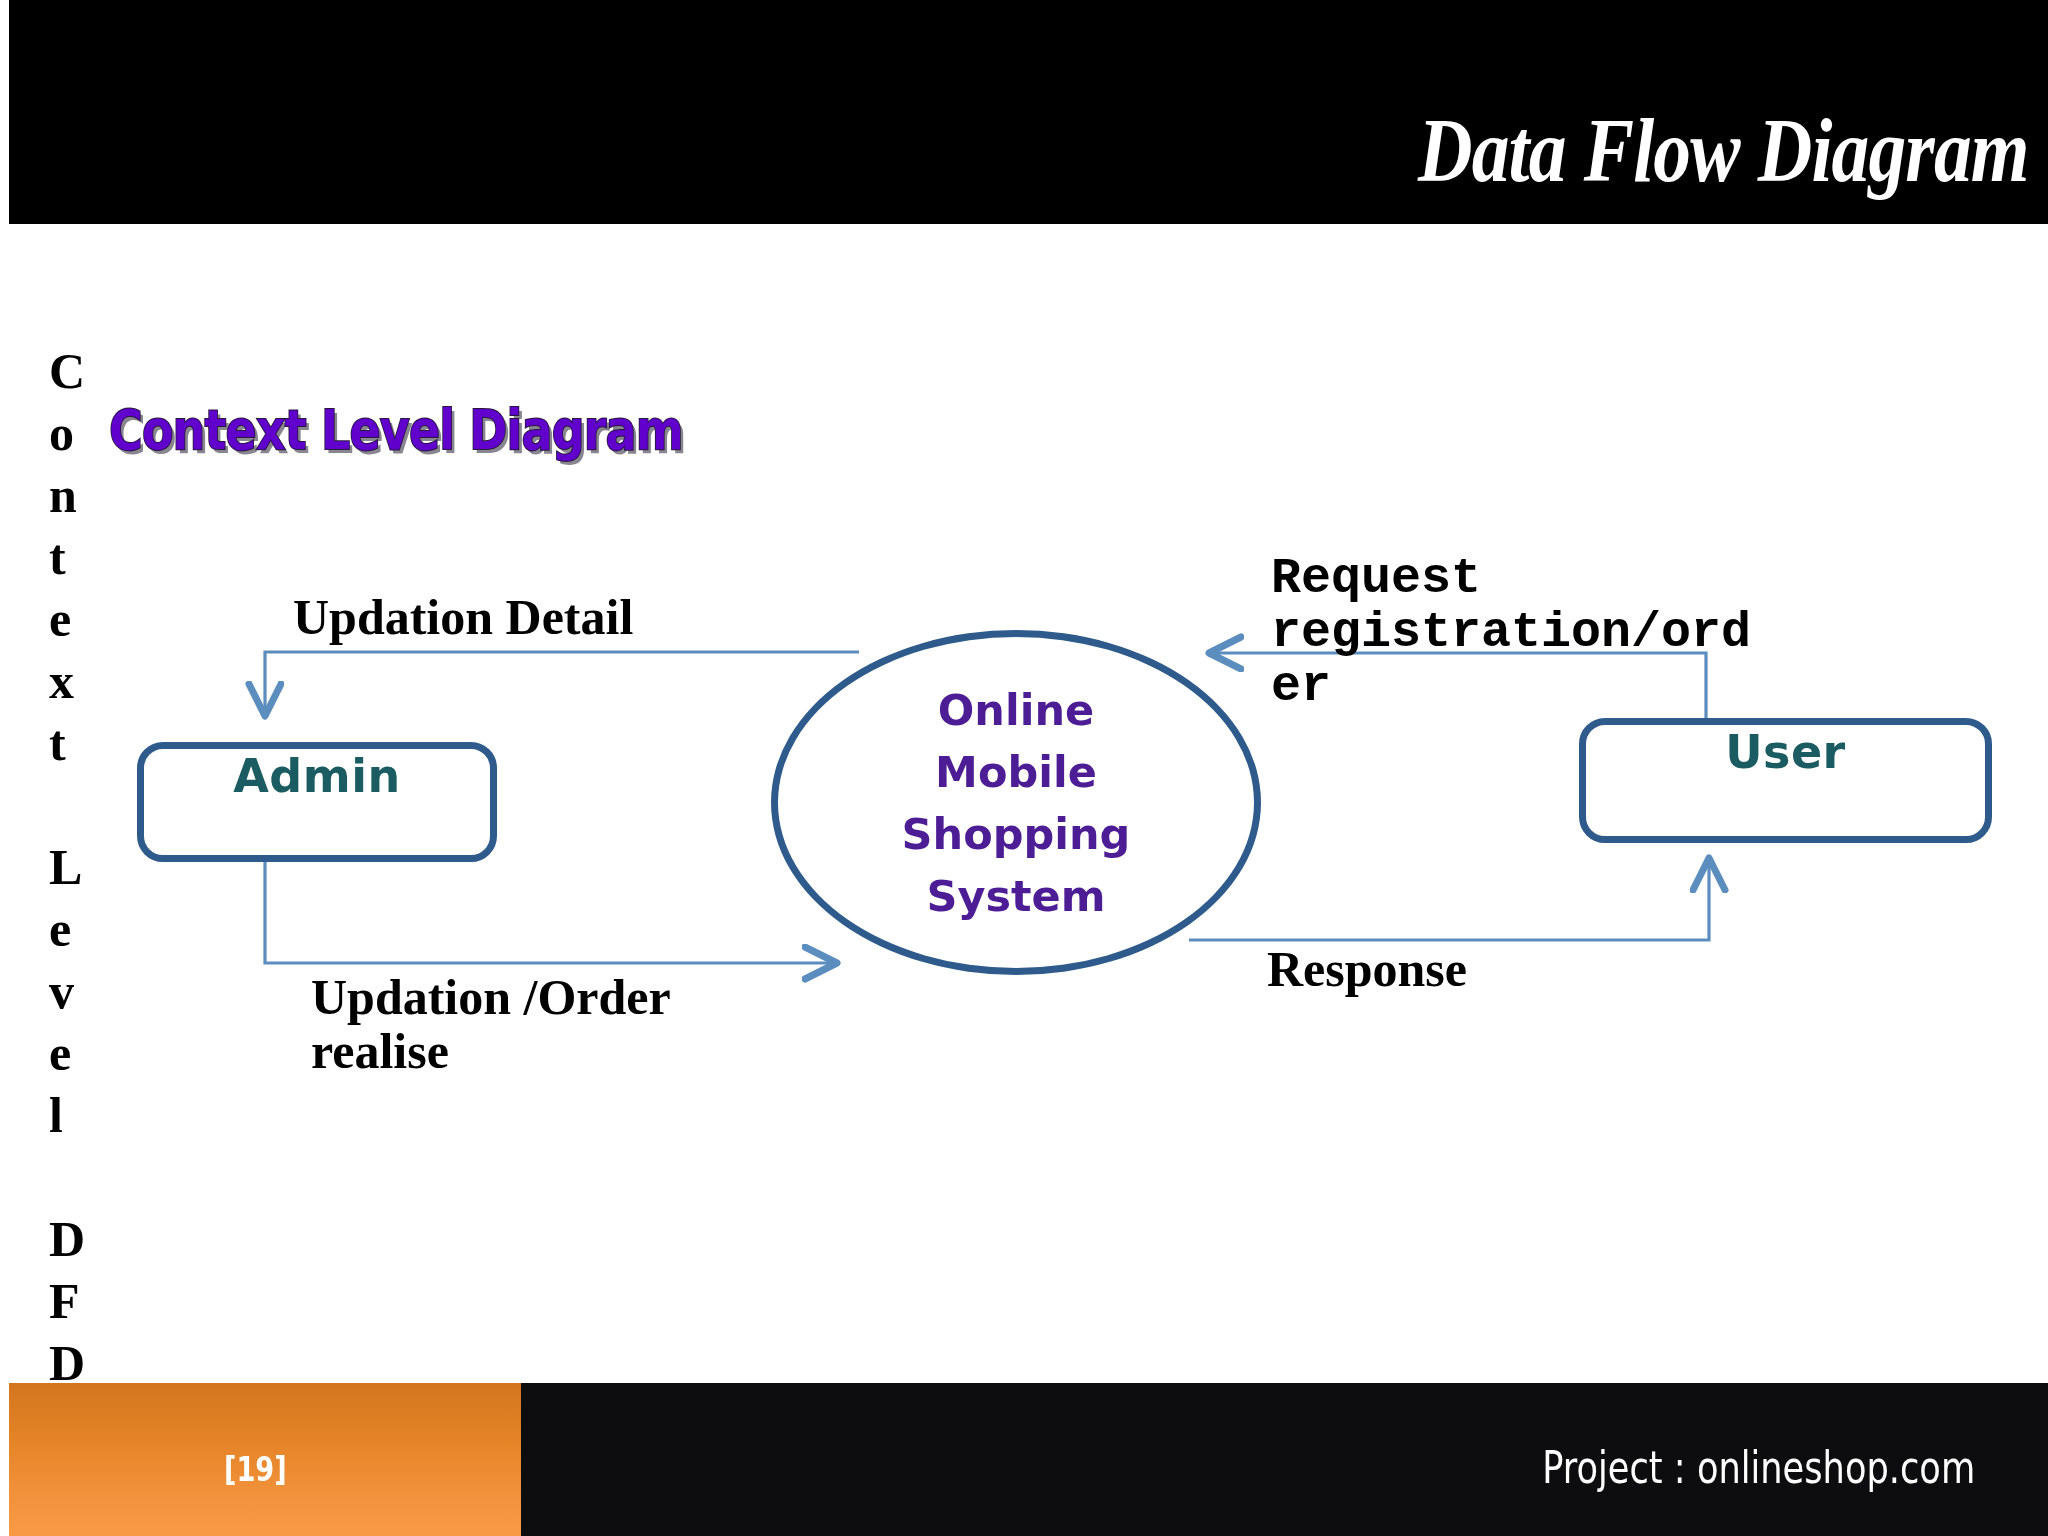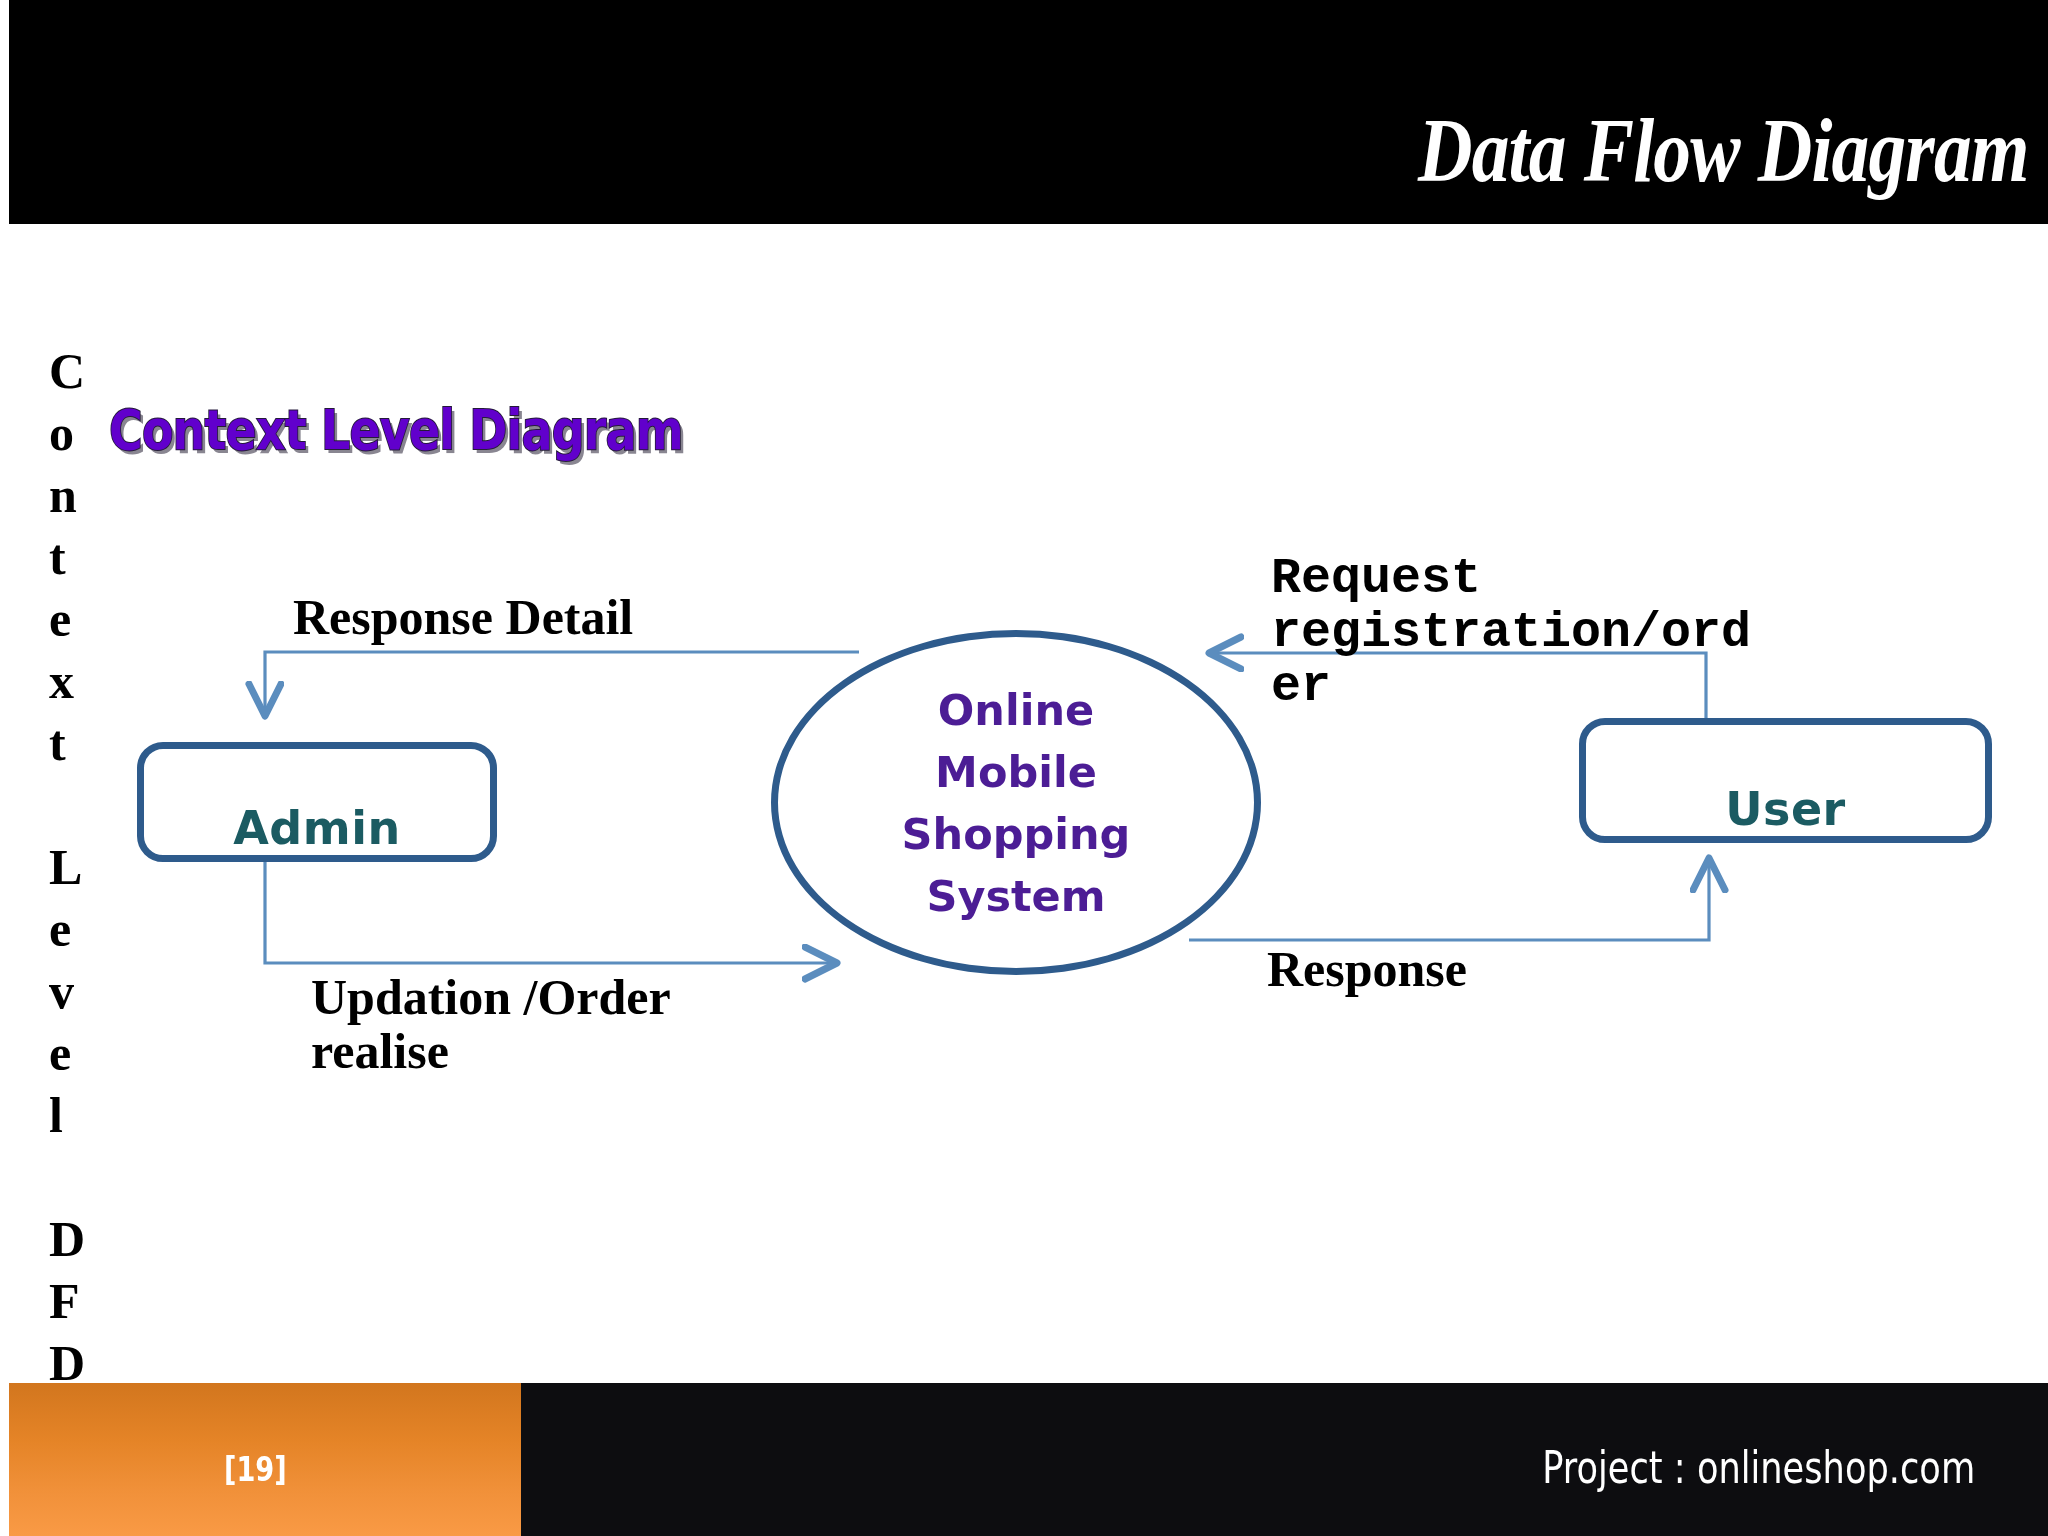--- a/index.html
+++ b/index.html
@@ -93,21 +93,21 @@
   }
 
   
   .entity-box {
     position: absolute;
     border: 7px solid #2E5B8C;
     border-radius: 26px;
     background: #ffffff;
     box-sizing: border-box;
     display: flex;
-    align-items: flex-end;
+    align-items: flex-start;
     justify-content: center;
   }
   .entity-label {
     font-family: "DejaVu Sans", sans-serif;
     font-weight: bold;
     font-size: 46px;
     color: #1B5B62;
     letter-spacing: 0.5px;
   }
   #admin-box  { left: 128px;  top: 742px; width: 360px; height: 120px; }
@@ -269,21 +269,21 @@
   </div>
 
   <div id="admin-box" class="entity-box">
     <span class="entity-label">Admin</span>
   </div>
 
   <div id="user-box" class="entity-box">
     <span class="entity-label">User</span>
   </div>
 
-  <div id="label-requested-detail" class="flow-label">Response Detail</div>
+  <div id="label-requested-detail" class="flow-label">Updation Detail</div>
 
   <div id="label-updation" class="flow-label">Updation /Order realise</div>
 
   <div id="label-request-registration" class="flow-label">Request registration/ord er</div>
 
   <div id="label-response" class="flow-label">Response</div>
 
   <div id="footer-orange"></div>
   <div id="footer-black"></div>
 

